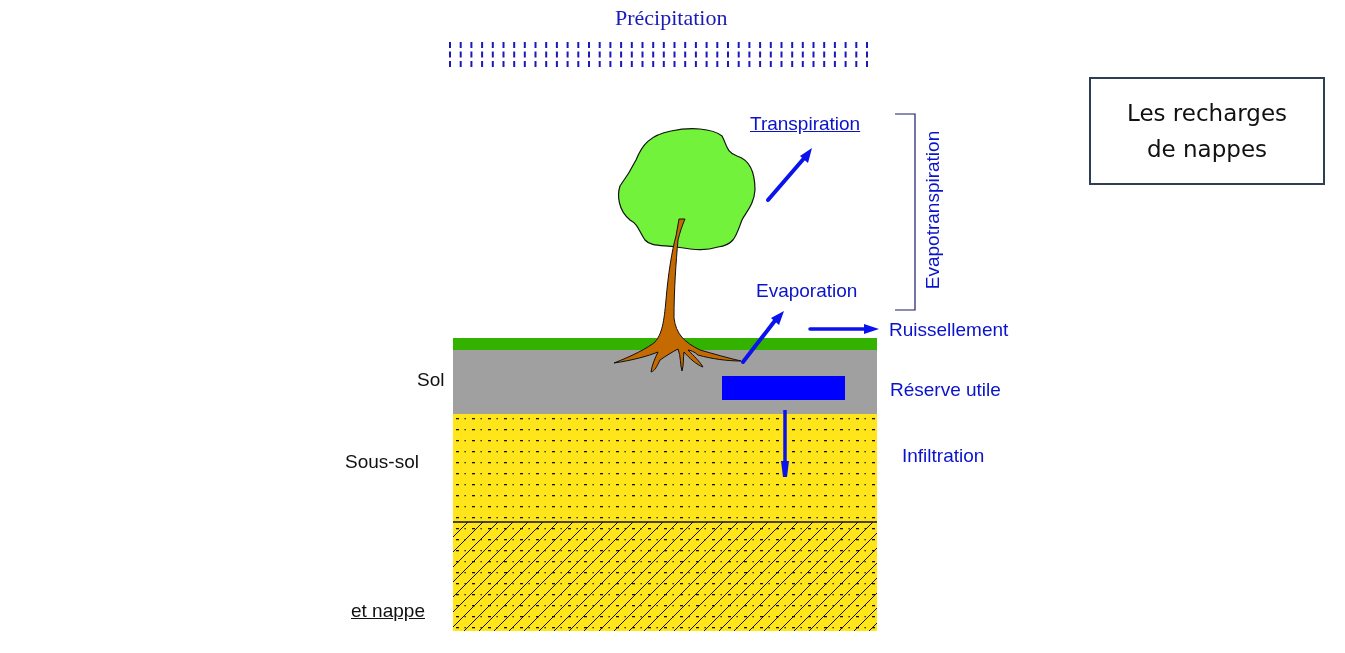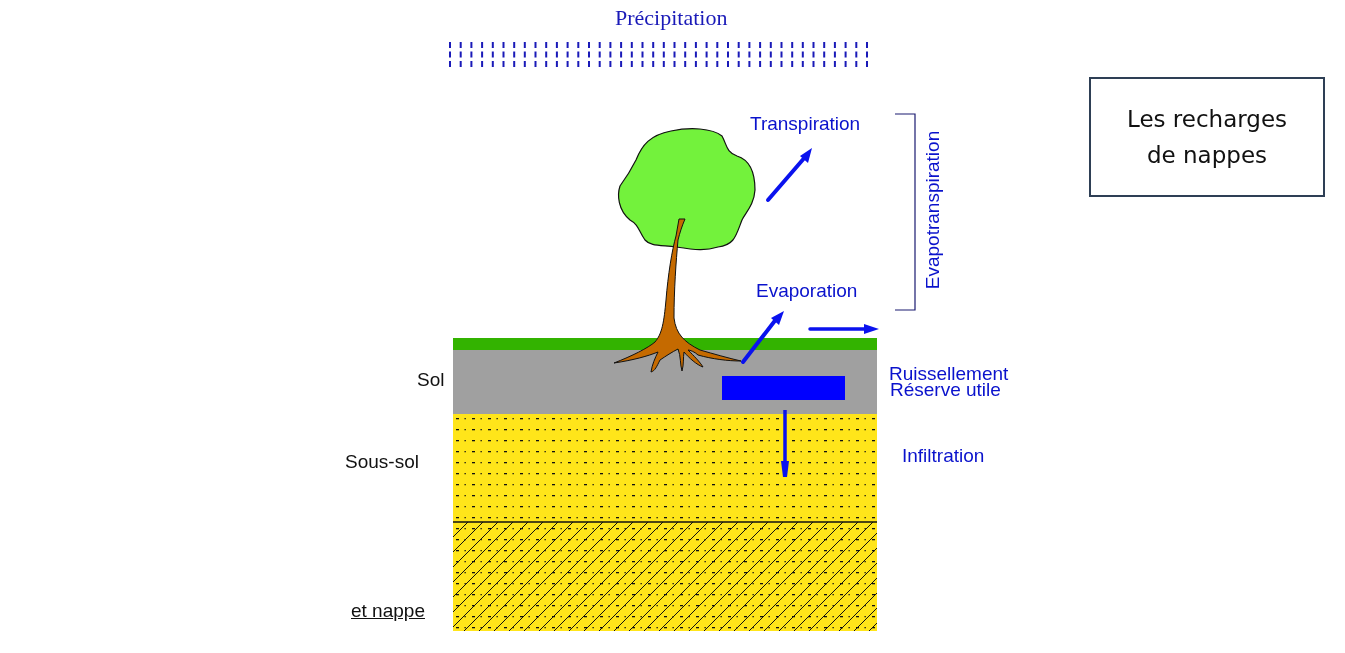--- a/index.html
+++ b/index.html
@@ -3,21 +3,21 @@
 <meta charset="utf-8">
 <style>
   html, body { margin: 0; padding: 0; background: #ffffff; }
   body { width: 1345px; height: 653px; position: relative; overflow: hidden; }
   #stage { position: absolute; left: 0; top: 0; width: 1345px; height: 653px; border-radius: 16px; }
   .lbl { position: absolute; white-space: nowrap; }
   .blue-label { font-family: "Liberation Sans", sans-serif; font-size: 19px; color: #0a12cc; }
   .black-label { font-family: "Liberation Sans", sans-serif; font-size: 19px; color: #111111; }
   #title-precip { font-family: "Liberation Serif", serif; font-size: 22px; color: #1a1ab8; }
   #title-box {
-    position: absolute; left: 1089px; top: 77px; width: 236px; height: 120px;
+    position: absolute; left: 1089px; top: 77px; width: 236px; height: 108px;
     border: 2px solid #2e3f55; box-sizing: border-box; background: #fff;
     display: flex; align-items: center; justify-content: center; text-align: center;
     font-family: "DejaVu Sans", sans-serif; font-size: 23px; color: #111; line-height: 36px;
   }
   #title-box span { display: block; }
   #evapo-vertical {
     position: absolute; left: 933px; top: 210px;
     transform: translate(-50%, -50%) rotate(-90deg);
     font-family: "Liberation Sans", sans-serif; font-size: 19px; color: #0a12cc; white-space: nowrap;
   }
@@ -201,24 +201,24 @@
         <line x1="785" y1="410" x2="785" y2="466" stroke-width="3.5"></line>
         <polygon points="781,461 789,461 787,477 783,477" stroke="none"></polygon>
       </g>
     </g>
 
     <polyline points="895,114 915,114 915,310 895,310" fill="none" stroke="#1a1a70" stroke-width="1.2"></polyline>
   </svg>
 
   <div class="lbl" id="title-precip" style="left:615px;top:5px;">Précipitation</div>
 
-  <div class="lbl blue-label" style="left:750px;top:113px;">Transpiration</div>
+  <div class="lbl blue-label" style="left:750px;top:113px;text-decoration:underline;">Transpiration</div>
   <div class="lbl blue-label" style="left:756px;top:280px;text-align:center;">Evaporation</div>
   <div id="evapo-vertical">Evapotranspiration</div>
-  <div class="lbl blue-label" style="left:889px;top:319px;margin-top:44px;">Ruissellement</div>
+  <div class="lbl blue-label" style="left:889px;top:319px;">Ruissellement</div>
   <div class="lbl blue-label" style="left:890px;top:379px;">Réserve utile</div>
   <div class="lbl blue-label" style="left:896px;top:445px;margin-left:6px;">Infiltration</div>
 
   <div class="lbl black-label" style="left:381px;top:369px;margin-left:36px;">Sol</div>
   <div class="lbl black-label" style="left:345px;top:451px;">Sous-sol</div>
   <div class="lbl black-label" style="left:351px;top:600px;text-decoration:underline;">et nappe</div>
 
   <div id="title-box">
     <div>
       <span>Les recharges</span>

